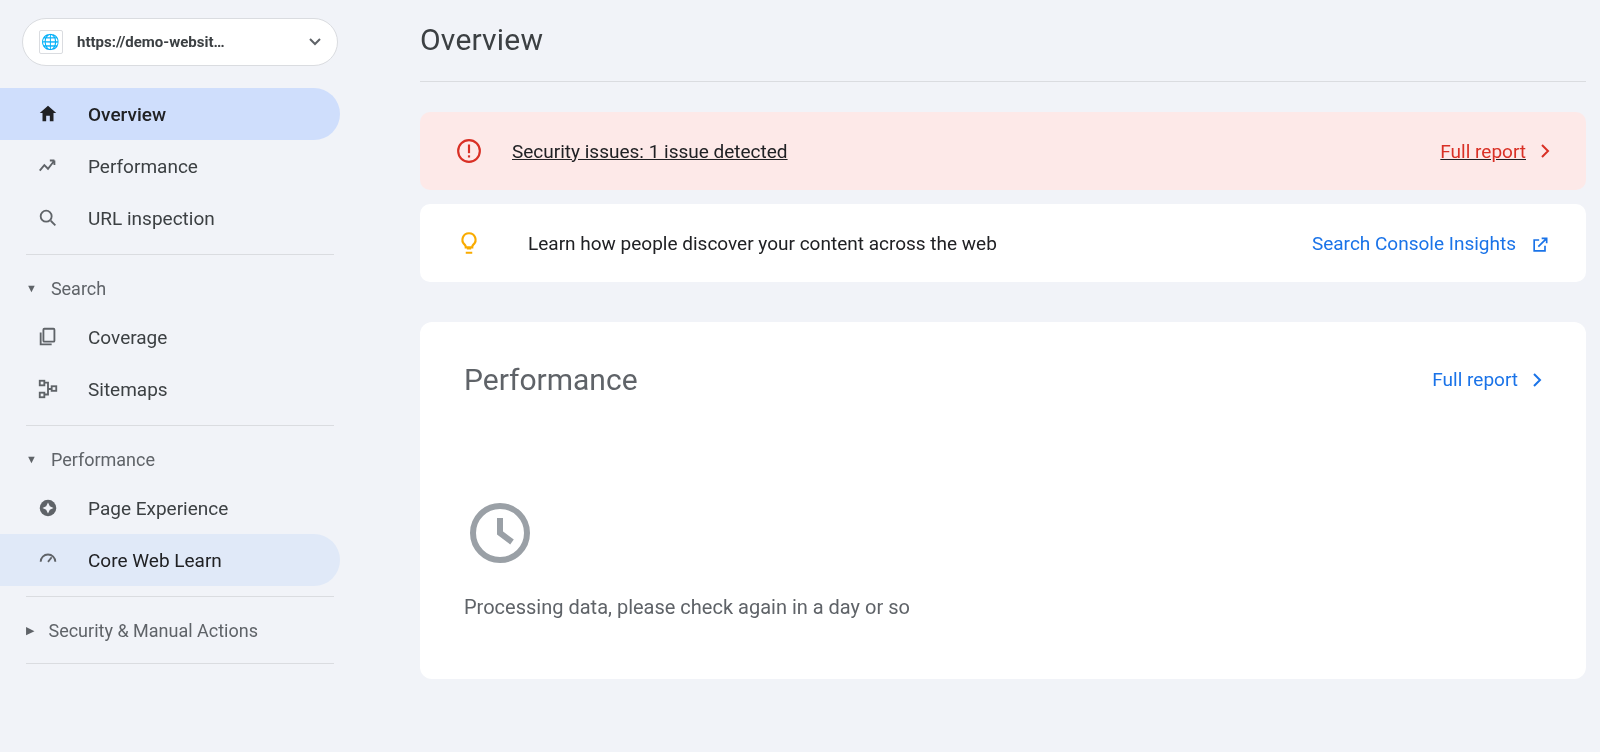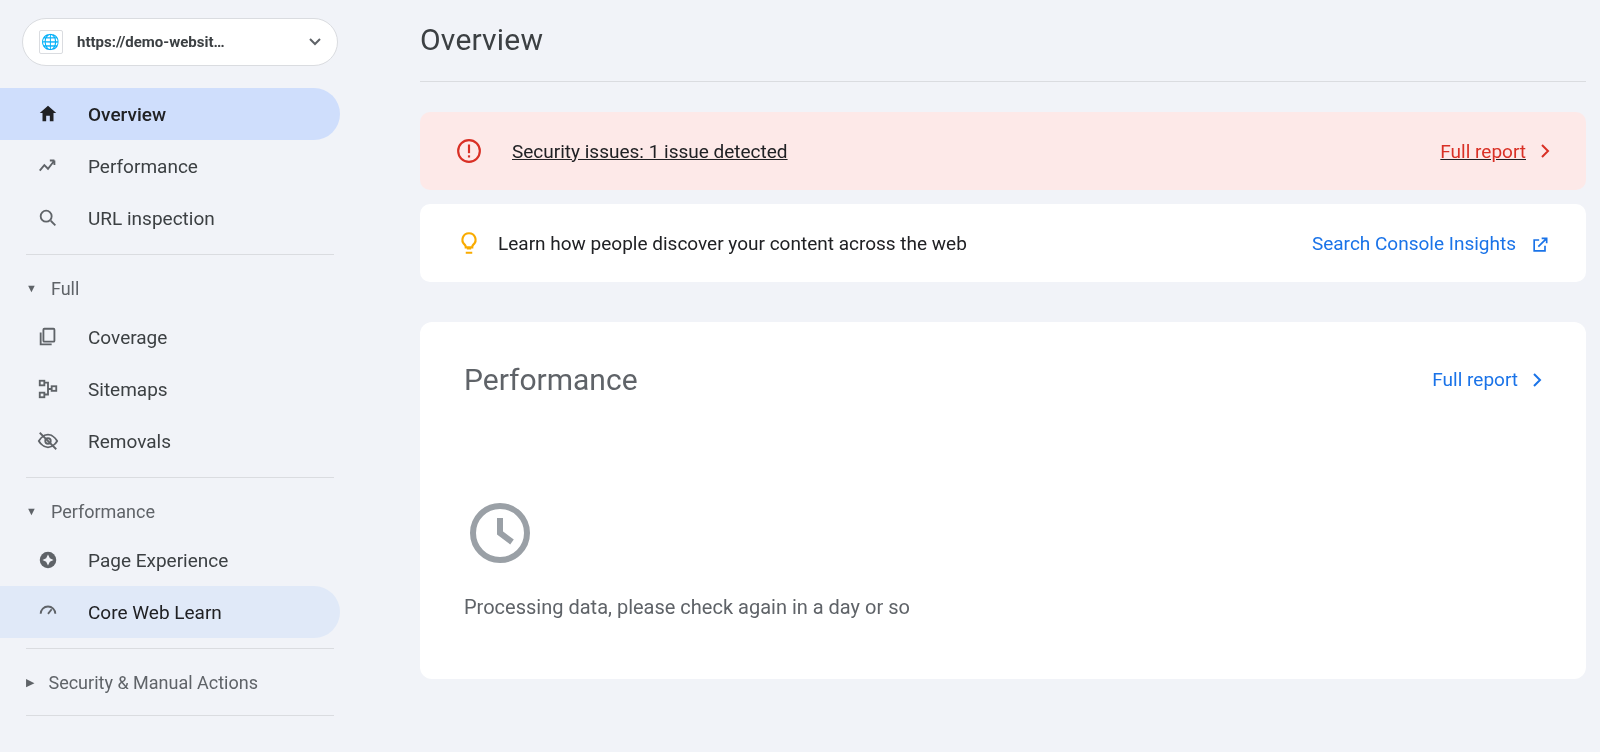--- a/index.html
+++ b/index.html
@@ -106,21 +106,21 @@
   text-decoration: underline;
 }
 .alert-card .msg { flex: 1; font-size: 19px; color: #202124; }
 .alert-card .link { color: #d93025; font-size: 19px; display: flex; align-items: center; gap: 14px; cursor: pointer; }
 .info-card {
   background: #fff;
   border-radius: 10px;
   padding: 26px 36px;
   display: flex;
   align-items: center;
-  gap: 16px;
+  gap: 46px;
   margin-bottom: 40px;
 }
 .info-card .msg { flex: 1; font-size: 19px; color: #202124; }
 .info-card .link { color: #1a73e8; font-size: 19px; display: flex; align-items: flex-end; gap: 14px; cursor: pointer; }
 .perf-card {
   background: #fff;
   border-radius: 12px;
   padding: 40px 44px 60px 44px;
 }
 .perf-head { display: flex; align-items: center; justify-content: space-between; margin-bottom: 100px; }
@@ -171,21 +171,21 @@
           <path d="M15 15l5 5" stroke="#5f6368" stroke-width="2"></path>
         </svg>
     </span>
     <span>URL inspection</span>
   </div>
 
   <div class="section-divider"></div>
 
   <div class="section-header">
     <span class="tri">▼</span>
-    <span>Full</span>
+    <span>Search</span>
   </div>
 
   <div class="nav-item">
     <span class="icon">
       <svg width="22" height="22" viewBox="0 0 24 24">
           <rect x="7" y="3" width="12" height="14" rx="1" fill="none" stroke="#5f6368" stroke-width="2"></rect>
           <path d="M4 7v13h12" fill="none" stroke="#5f6368" stroke-width="2"></path>
         </svg>
     </span>
     <span>Coverage</span>
@@ -196,30 +196,20 @@
       <svg width="22" height="22" viewBox="0 0 24 24" fill="none" stroke="#5f6368" stroke-width="2">
           <rect x="3" y="3" width="5" height="5"></rect>
           <rect x="3" y="16" width="5" height="5"></rect>
           <rect x="16" y="9" width="5" height="5"></rect>
           <path d="M8 5h4v13H8M12 12h4"></path>
         </svg>
     </span>
     <span>Sitemaps</span>
   </div>
 
-  <div class="nav-item">
-    <span class="icon">
-      <svg width="22" height="22" viewBox="0 0 24 24" fill="none" stroke="#5f6368" stroke-width="2">
-          <path d="M2 12s4-7 10-7 10 7 10 7-4 7-10 7S2 12 2 12z"></path>
-          <circle cx="12" cy="12" r="3"></circle>
-          <path d="M3 3l18 18"></path>
-        </svg>
-    </span>
-    <span>Removals</span>
-  </div>
 
   <div class="section-divider"></div>
 
   <div class="section-header">
     <span class="tri">▼</span>
     <span>Performance</span>
   </div>
 
   <div class="nav-item">
     <span class="icon">

